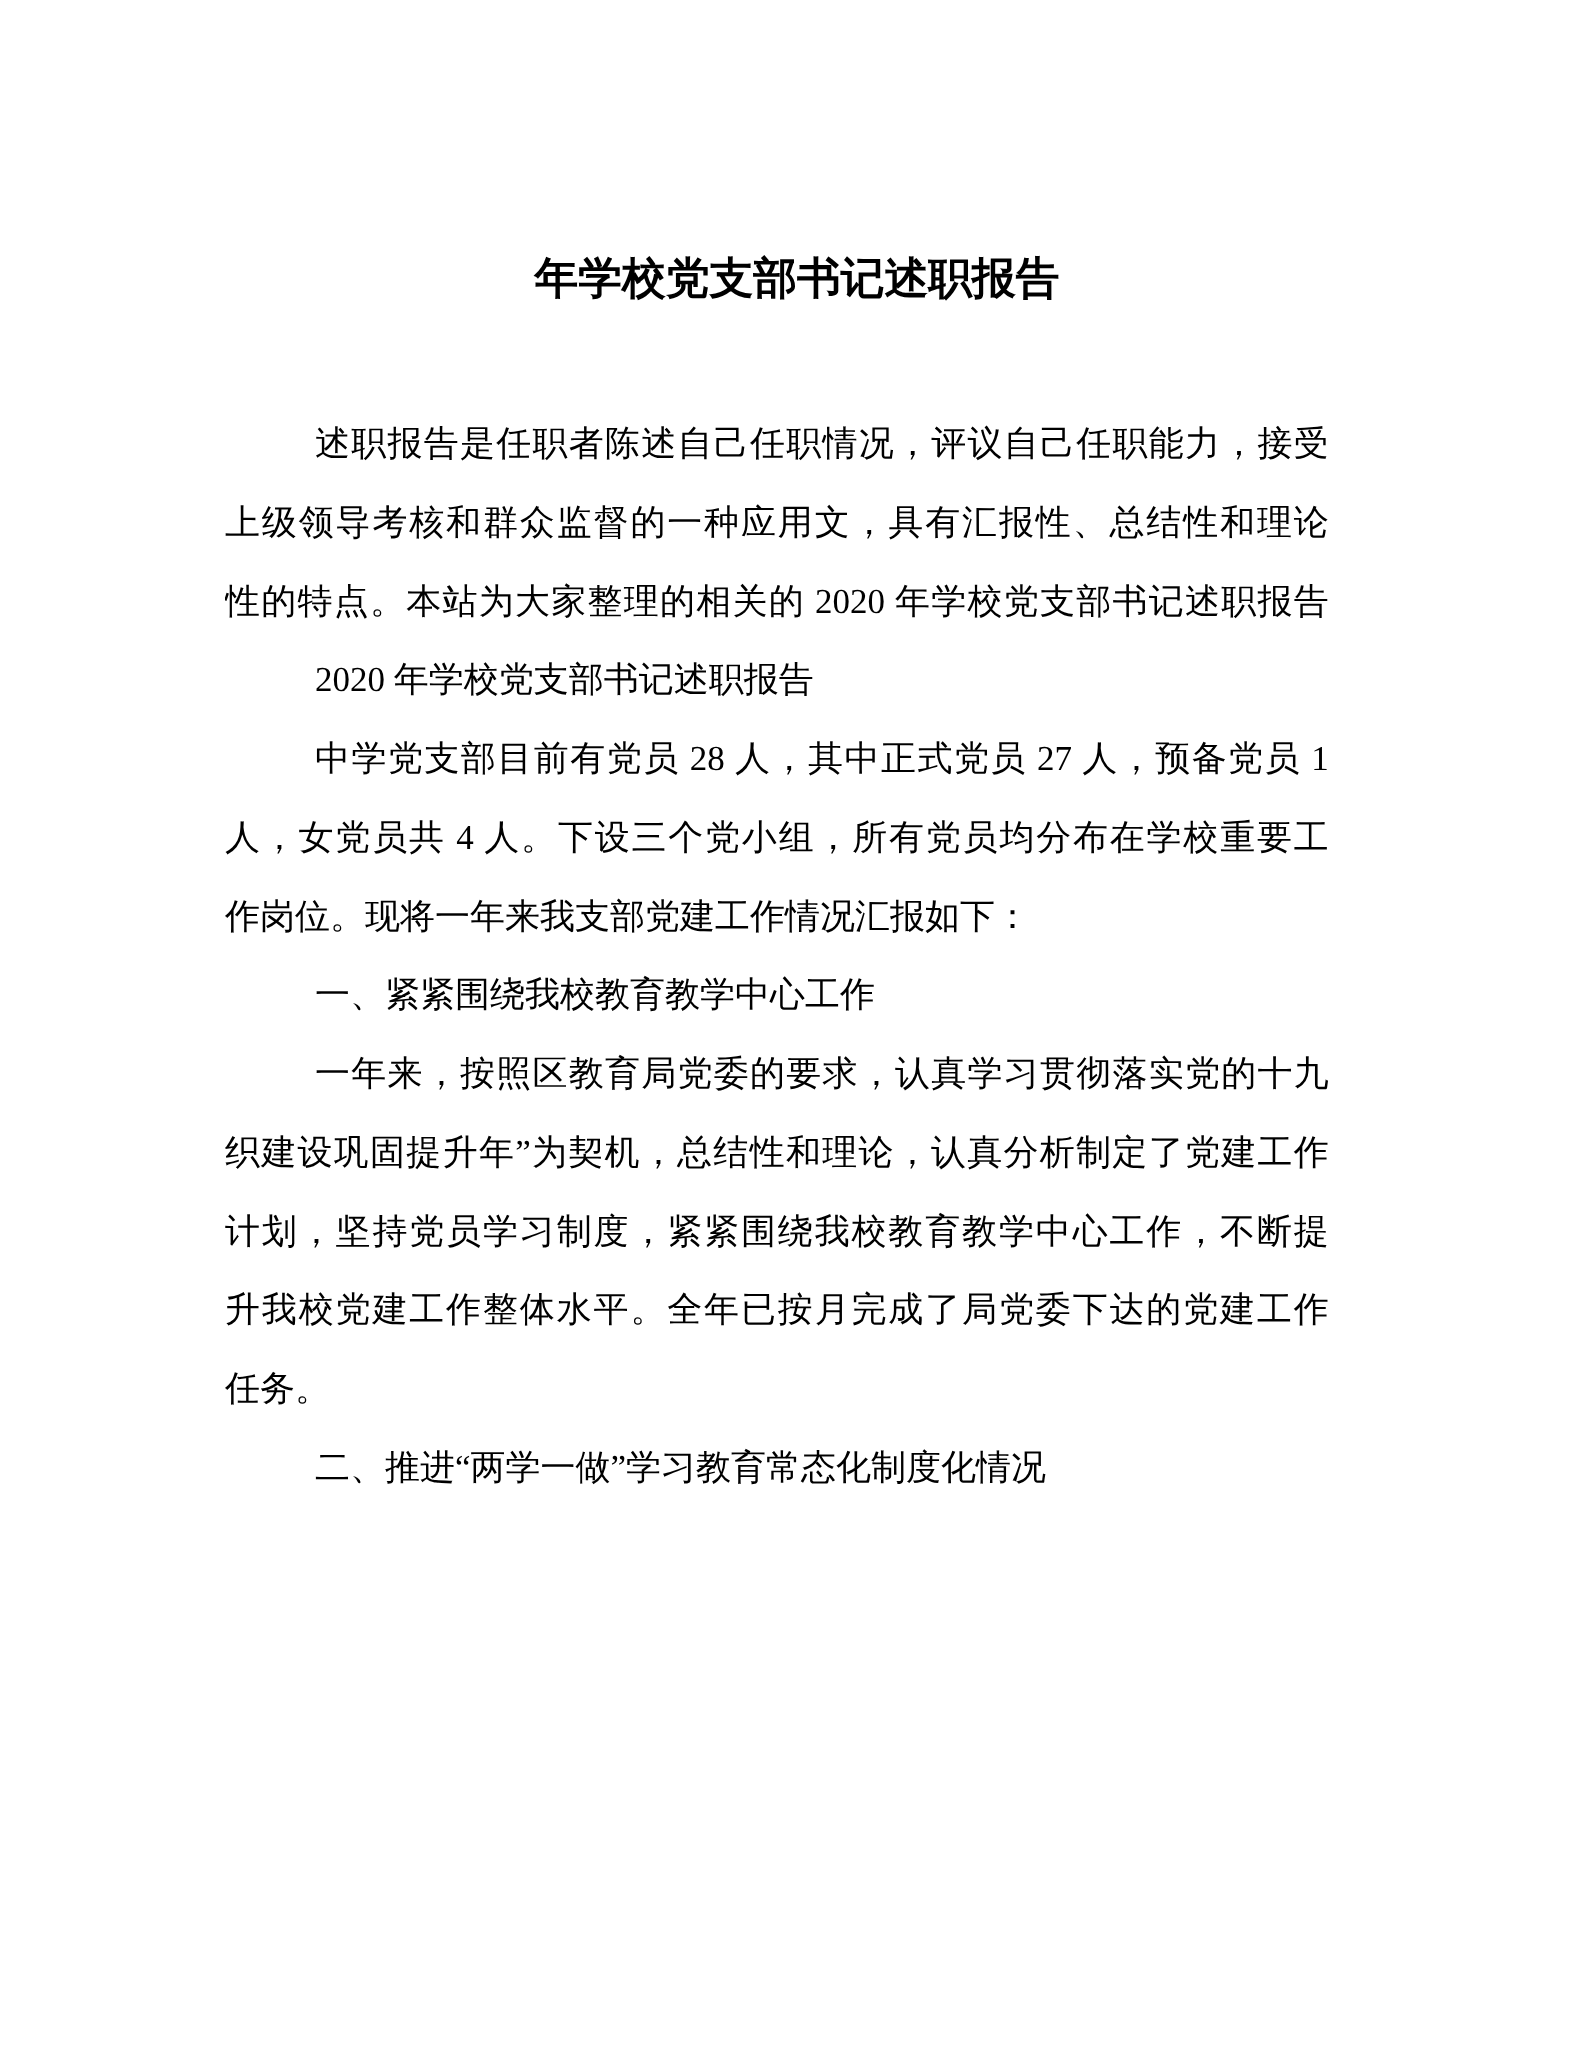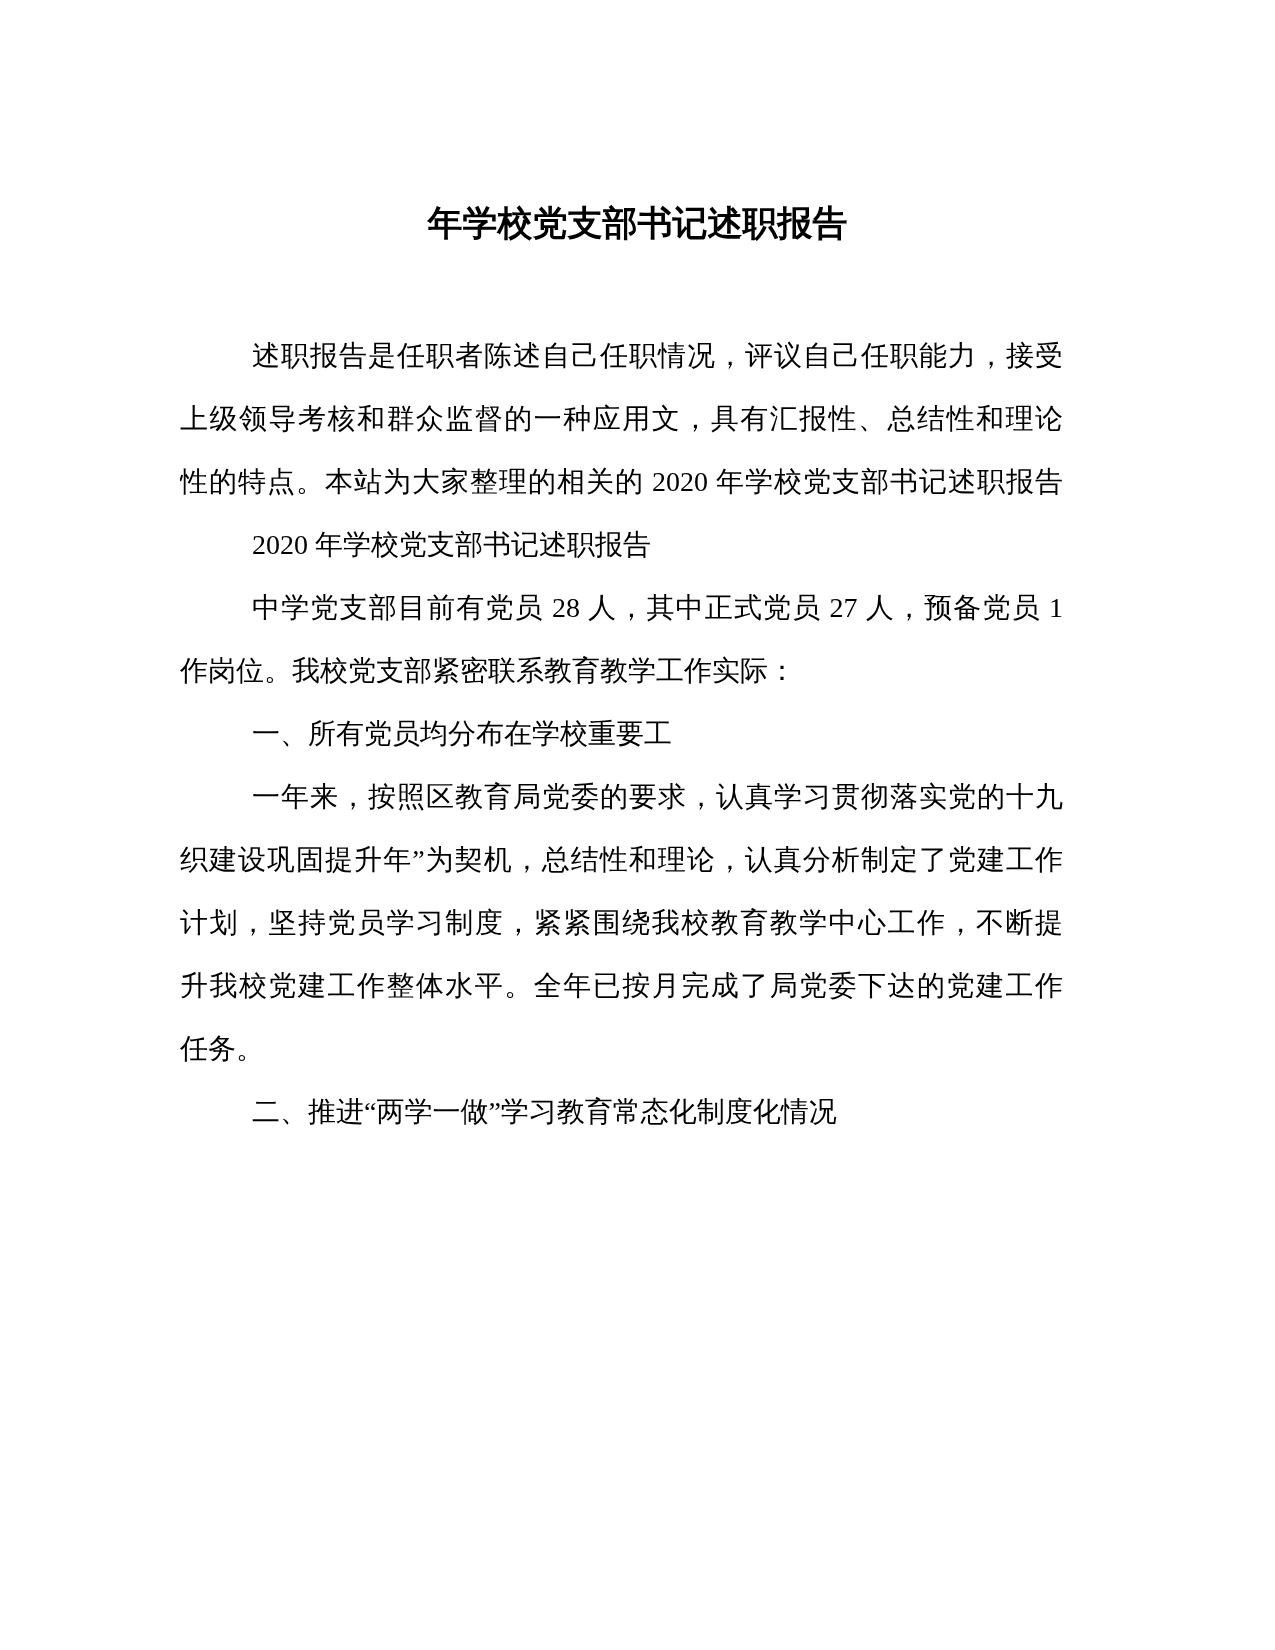--- a/index.html
+++ b/index.html
@@ -55,22 +55,23 @@
 <body>
 
 <div class="page">
   <h1 class="doc-title">年学校党支部书记述职报告</h1>
   <div class="doc-body">
       <div class="line indent justify">述职报告是任职者陈述自己任职情况，评议自己任职能力，接受</div>
       <div class="line justify">上级领导考核和群众监督的一种应用文，具有汇报性、总结性和理论</div>
       <div class="line justify">性的特点。本站为大家整理的相关的 2020 年学校党支部书记述职报告</div>
       <div class="line indent">2020 年学校党支部书记述职报告</div>
       <div class="line indent justify">中学党支部目前有党员 28 人，其中正式党员 27 人，预备党员 1</div>
-      <div class="line">作岗位。我校党支部紧密联系教育教学工作实际：</div>
-      <div class="line indent">一、所有党员均分布在学校重要工</div>
+      <div class="line justify">人，女党员共 4 人。下设三个党小组，所有党员均分布在学校重要工</div>
+      <div class="line">作岗位。现将一年来我支部党建工作情况汇报如下：</div>
+      <div class="line indent">一、紧紧围绕我校教育教学中心工作</div>
       <div class="line indent justify">一年来，按照区教育局党委的要求，认真学习贯彻落实党的十九</div>
       <div class="line justify">织建设巩固提升年”为契机，总结性和理论，认真分析制定了党建工作</div>
       <div class="line justify">计划，坚持党员学习制度，紧紧围绕我校教育教学中心工作，不断提</div>
       <div class="line justify">升我校党建工作整体水平。全年已按月完成了局党委下达的党建工作</div>
       <div class="line">任务。</div>
       <div class="line indent">二、推进“两学一做”学习教育常态化制度化情况</div>
     </div>
 </div>
 
 </body></html>

